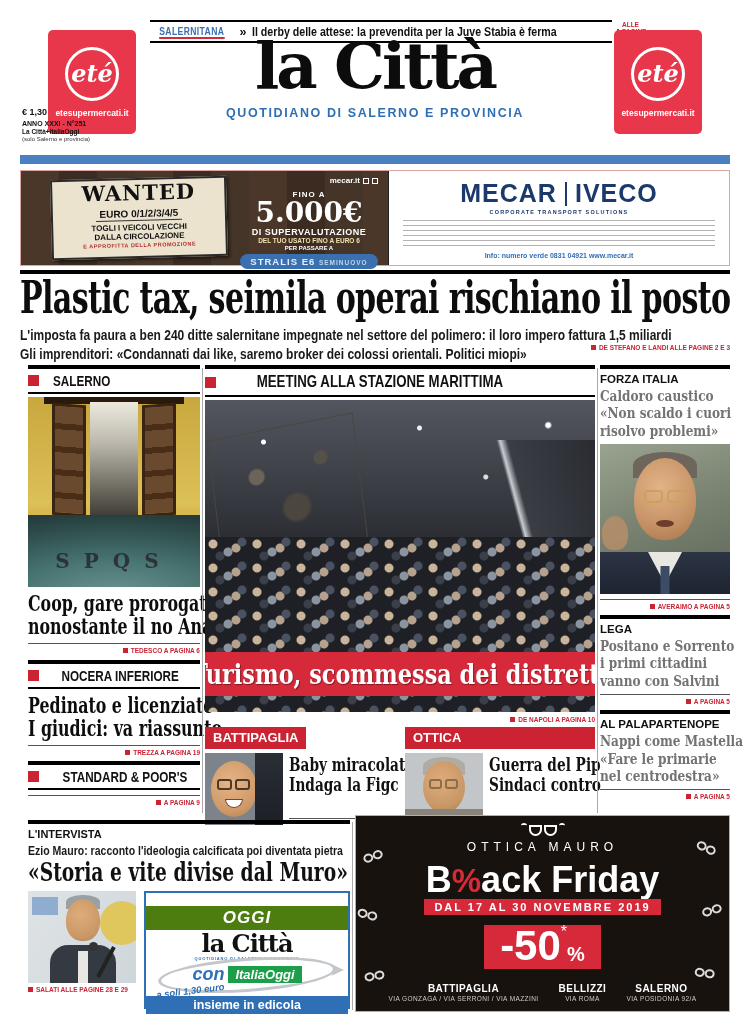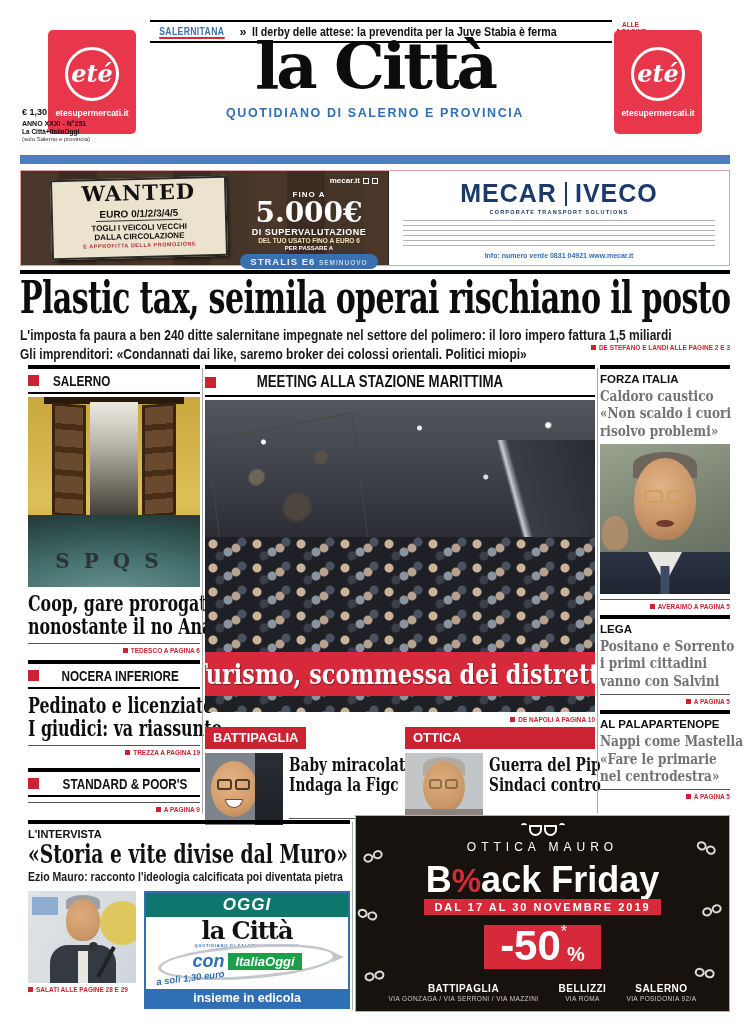--- a/index.html
+++ b/index.html
@@ -212,21 +212,21 @@
   .mau-head { position:absolute; left:38px; top:8px; width:34px; height:42px; border-radius:50% 50% 44% 44%;
     background:radial-gradient(circle at 42% 38%, #e0ab7c 0%, #c89765 70%, #aa7c52 100%); }
   .mau-hair { position:absolute; left:38px; top:4px; width:34px; height:14px; border-radius:50% 50% 0 0; background:#9aa0a4; }
   .mau-suit { position:absolute; bottom:0; left:22px; width:66px; height:38px; border-radius:18px 18px 0 0; background:#343a42; }
   .mau-shirt { position:absolute; bottom:0; left:50px; width:10px; height:32px; background:#e9e7e2; }
   .mau-mic { position:absolute; right:28px; bottom:4px; width:4px; height:34px; background:#222; transform:rotate(28deg); }
   .mau-michead { position:absolute; right:38px; bottom:32px; width:9px; height:9px; border-radius:50%; background:#333; }
   .iv-by { display:flex; align-items:center; gap:3px; color:#cc2333; font-weight:bold; font-size:6.5px; padding:3px 0; }
 
   .promo { width:206px; height:118px; border:2px solid #2e6fb5; display:flex; flex-direction:column; position:relative; background:#fff; }
-  .pr-top { background:#0f766e; color:#fff; font-weight:bold; font-style:italic; font-size:17px; text-align:center; padding:2px 0; letter-spacing:1px; }
+  .pr-top { background:#4d7c0f; color:#fff; font-weight:bold; font-style:italic; font-size:17px; text-align:center; padding:2px 0; letter-spacing:1px;margin-top:13px; }
   .pr-mid { flex:1; position:relative; display:flex; flex-direction:column; align-items:center; padding-top:2px; }
   .pr-logo { font-family:"DejaVu Serif",serif; font-weight:bold; font-size:24px; letter-spacing:-1px; line-height:1; }
   .pr-logosub { color:#2e6fb5; font-weight:bold; font-size:4px; letter-spacing:.8px; }
   .pr-swoosh { position:absolute; left:12px; right:12px; top:28px; height:34px; border:3px solid #c3c7cb; border-radius:50%;
     transform:rotate(-4deg); }
   .pr-arrow { position:absolute; right:4px; top:30px; color:#c3c7cb; font-size:16px; font-weight:bold; }
   .pr-row { display:flex; align-items:center; gap:4px; margin-top:3px; position:relative; z-index:1; }
   .pr-con { color:#2e6fb5; font-weight:bold; font-size:18px;font-style:italic; }
   .pr-part { background:#1c9e4a; color:#fff; font-weight:bold; font-style:italic; font-size:13px; padding:1px 7px; }
   .pr-price { align-self:flex-start; margin-left:10px; color:#2e6fb5; font-weight:bold; font-style:italic; font-size:9.5px; transform:rotate(-7deg); }
@@ -376,21 +376,21 @@
     </div>
     <div class="lh">
       <span class="cond">Pedinato e licenziato</span><br>
       <span class="cond">I giudici: va riassunto</span>
     </div>
     <div class="byline">
       <span class="sq5"></span>
         <span>TREZZA A PAGINA 19</span>
     </div>
 
-    <div class="kicker" style="margin-top:8px">
+    <div class="kicker" style="margin-top:1px">
       <span class="sq11"></span>
       <span class="kick-t condc">STANDARD &amp; POOR'S</span>
     </div>
     <div class="byline">
       <span class="sq5"></span>
         <span>A PAGINA 9</span>
     </div>
   </div>
 
   <div class="col-center">
@@ -512,22 +512,22 @@
         <span>A PAGINA 5</span>
     </div>
   </div>
 
   <div class="vdiv" style="left:202px; top:368px; height:445px;"></div>
   <div class="vdiv" style="left:597px; top:368px; height:445px;"></div>
   <div class="vdiv" style="left:352px; top:822px; height:188px;"></div>
 
   <div class="interview">
     <div class="iv-kick">L'INTERVISTA</div>
+    <div><span class="iv-deck">Ezio Mauro: racconto l'ideologia calcificata poi diventata pietra</span></div>
     <div><span class="iv-h">«Storia e vite divise dal Muro»</span></div>
-    <div><span class="iv-deck">Ezio Mauro: racconto l'ideologia calcificata poi diventata pietra</span></div>
     <div class="iv-row">
       <div class="iv-photobox">
         <div class="ph-mauro">
           <div class="mau-blob1"></div>
           <div class="mau-blob2"></div>
           <div class="mau-hair"></div>
           <div class="mau-head"></div>
           <div class="mau-suit"></div>
           <div class="mau-shirt"></div>
           <div class="mau-mic"></div>

